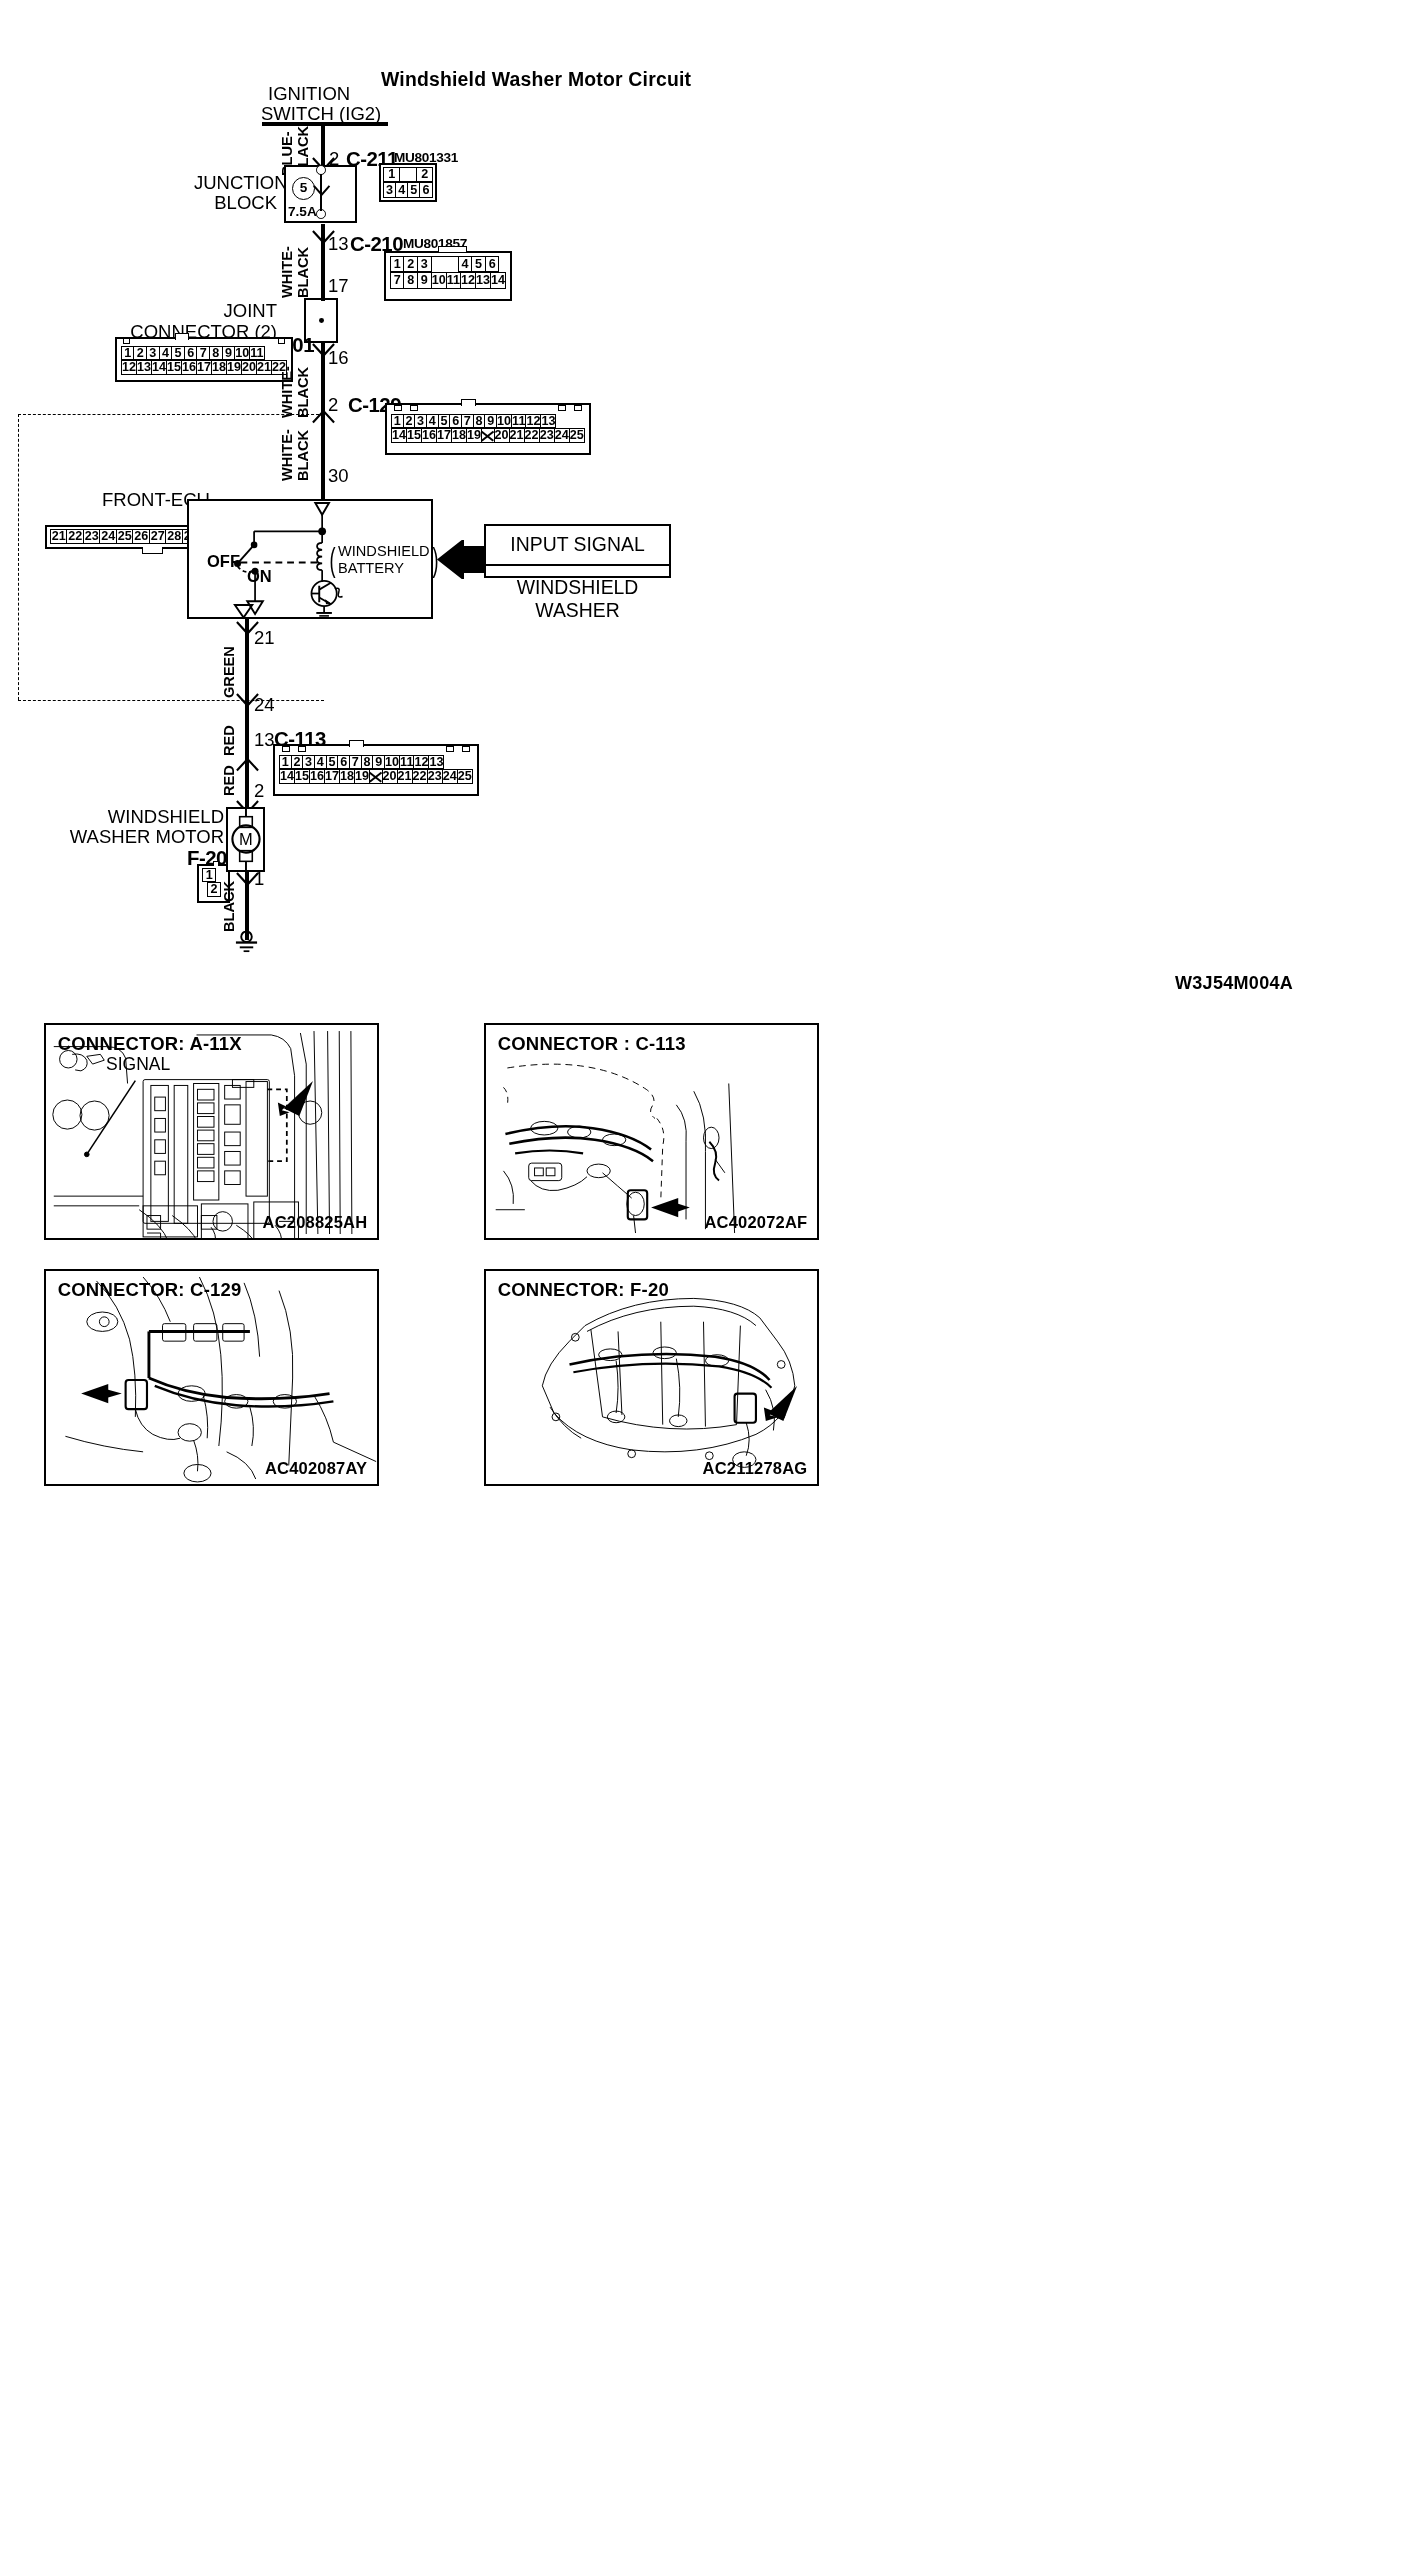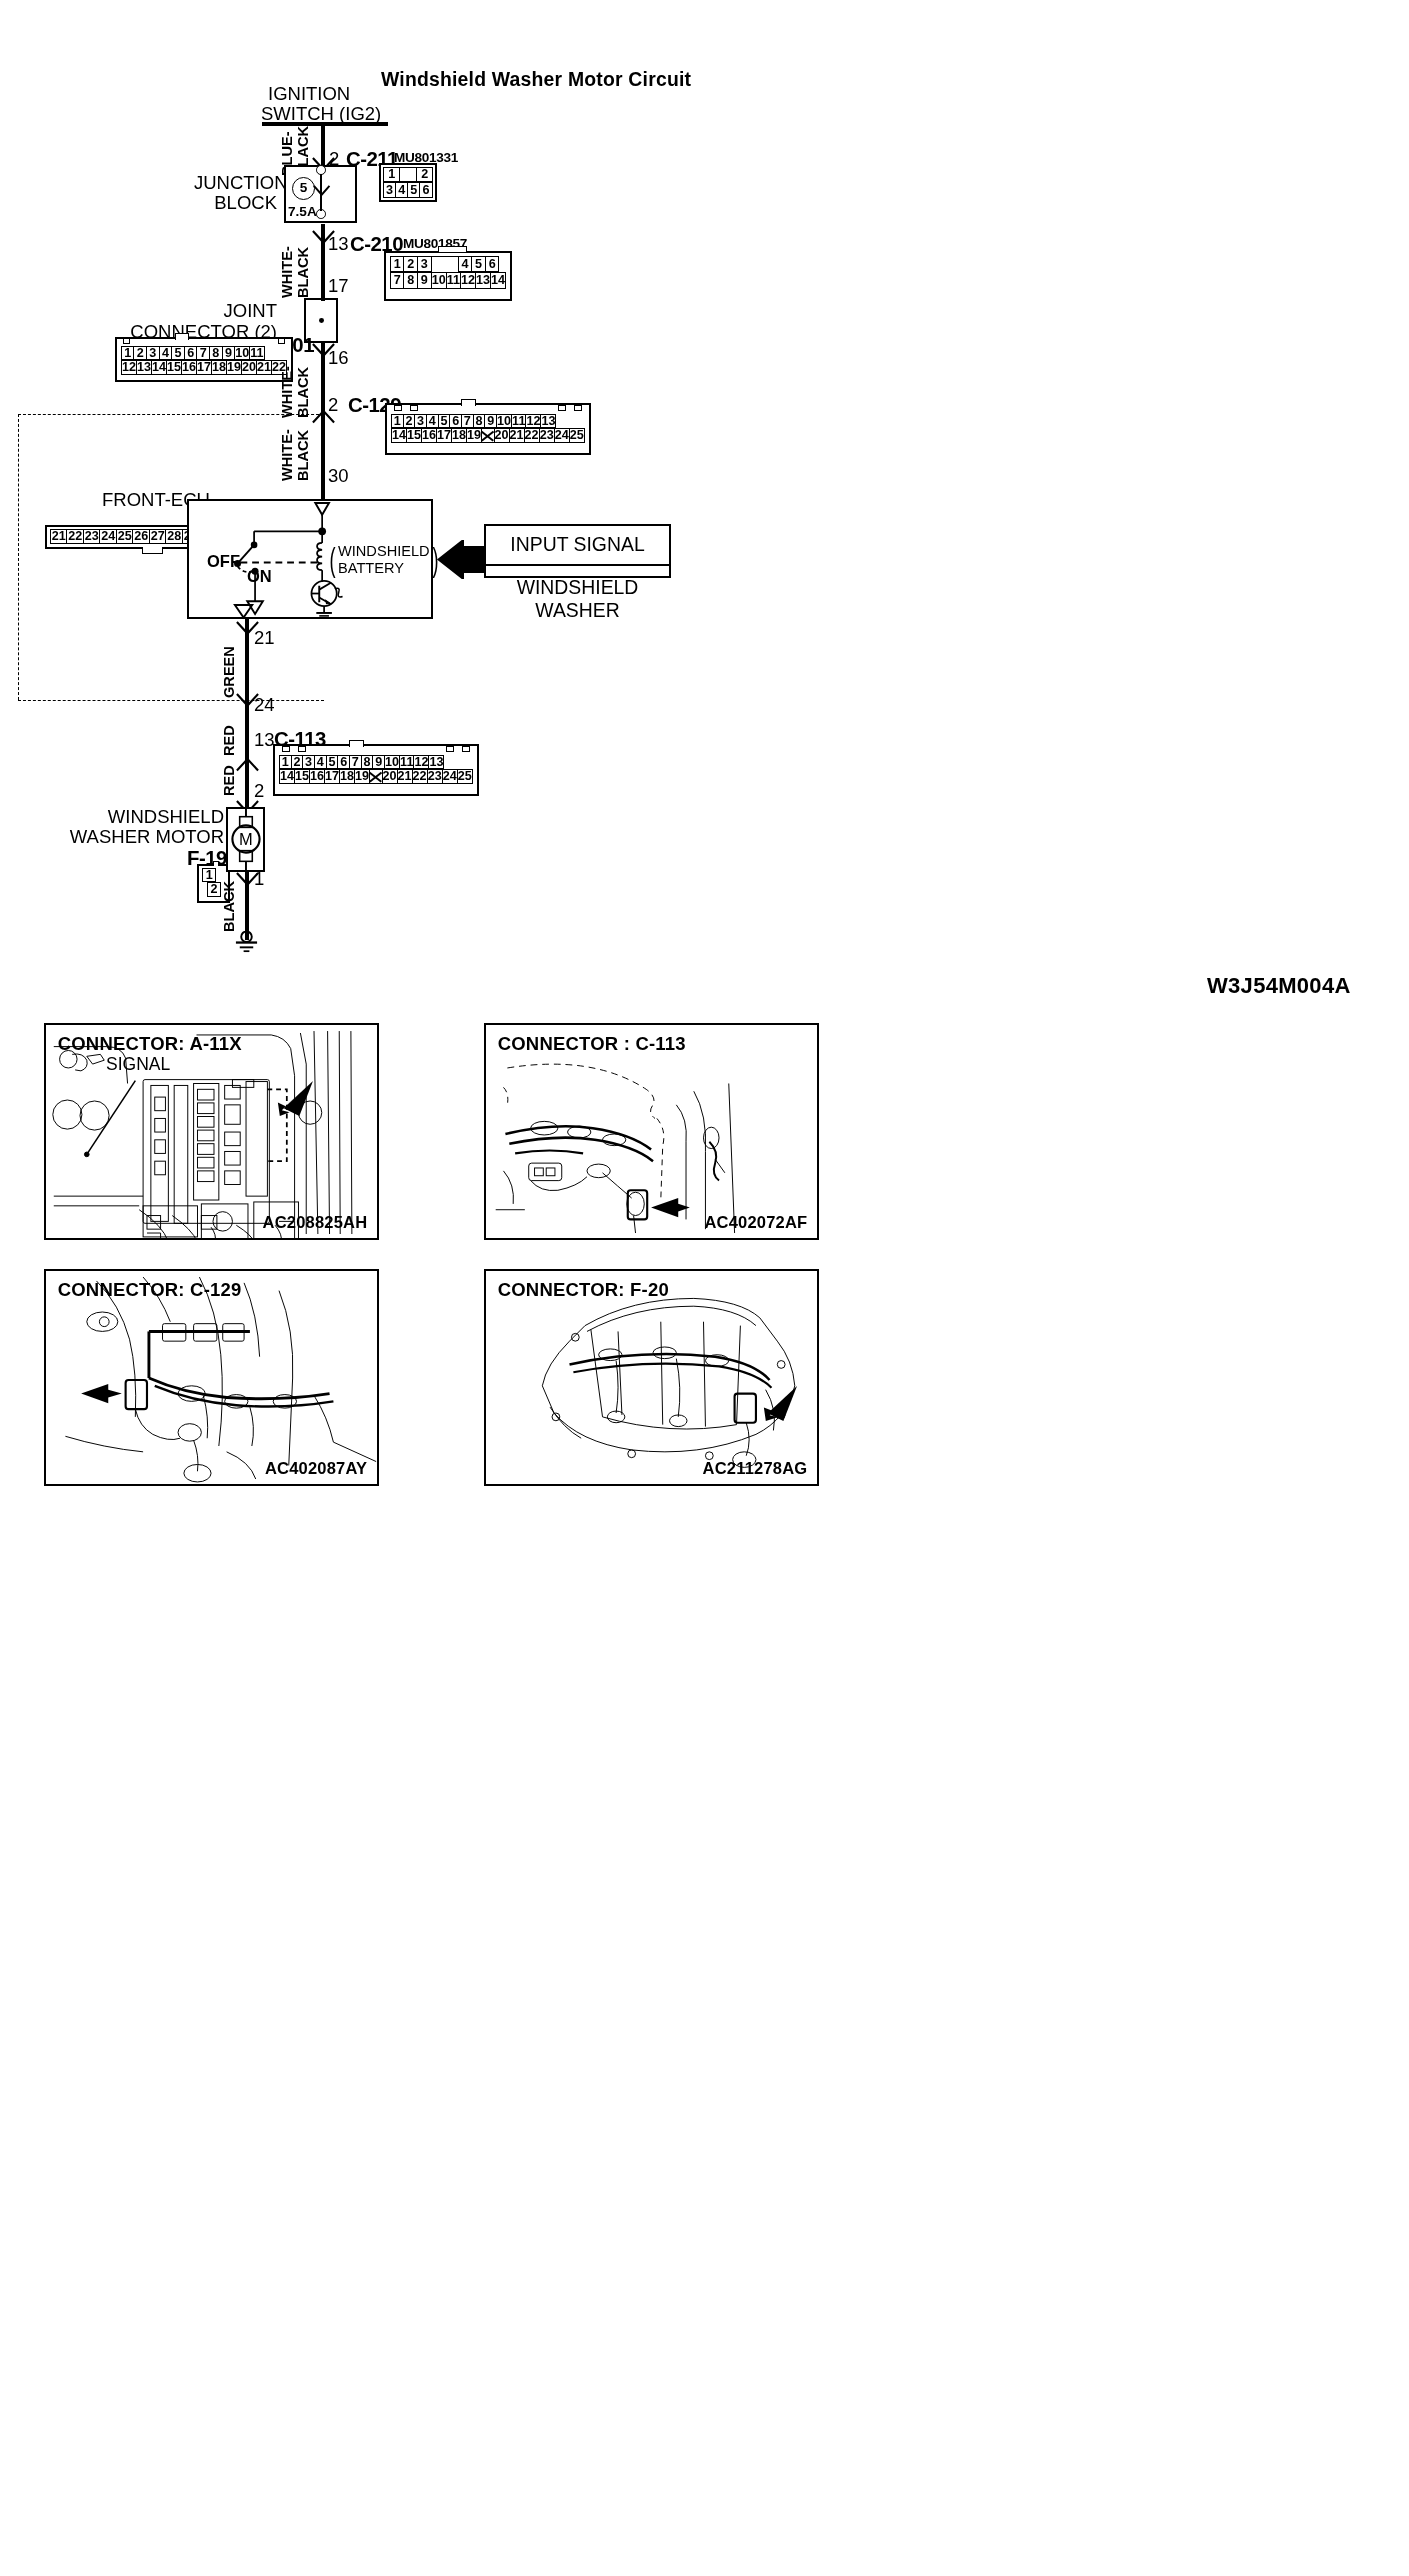--- a/index.html
+++ b/index.html
@@ -91,21 +91,21 @@
   .photo .cap {
     position:absolute; left:11.7px; top:7.8px;
     font-size:18.5px; font-weight:bold; letter-spacing:0.2px;
   }
   .photo .idcode {
     position:absolute; right:9.7px; bottom:5.8px;
     font-size:16.5px; font-weight:bold; letter-spacing:0.2px;
   }
   .photo svg { position:absolute; left:0; top:0; }
 
-  .diagid { font-size:22px; font-weight:bold; letter-spacing:0.3px;margin-left:32px; }
+  .diagid { font-size:18px; font-weight:bold; letter-spacing:0.3px; }
 </style>
 </head>
 <body>
 
 <div class="abs ttl" style="left:381px; top:68px;">Windshield Washer Motor Circuit</div>
 
 <div class="abs lbl" style="left:268px; top:83px;">IGNITION</div>
 <div class="abs lbl" style="left:261px; top:103px;">SWITCH (IG2)</div>
 
 <div class="abs" style="left:262px; top:122px; width:126px; height:3.9px; background:#000;"></div>
@@ -512,21 +512,21 @@
 
 <div class="abs wire-v" style="left:245px; top:765px; height:43px;"></div>
 <div class="abs vwire" style="left:222px; top:764px; height:33px;">RED</div>
 <div class="abs lbl" style="left:254px; top:780px;">2</div>
 <svg class="abs" style="left:235px; top:799px;" width="25" height="15.6" viewBox="0 0 26 16">
   <polyline points="2,2 13,14 24,2" stroke="#000" stroke-width="2.2" fill="none"></polyline>
 </svg>
 
 <div class="abs lbl lbl-r" style="left:68px; top:806px; width:156px;">WINDSHIELD</div>
 <div class="abs lbl lbl-r" style="left:49px; top:826px; width:175px;">WASHER MOTOR</div>
-<div class="abs conn-name" style="left:187px; top:847px;">F-19</div>
+<div class="abs conn-name" style="left:187px; top:847px;">F-20</div>
 
 <div class="conn" style="left:197px; top:864px;">
   <div class="shell" style="padding:1.9px 2.9px 3.9px; position:relative; width:33px;">
     <div style="position:absolute; left:13.6px; top:-4.9px; width:6.8px; height:4.9px; border:1.9px solid #000; border-bottom:none; background:#fff;"></div>
     <table>
         <tbody>
           <tr>
             <td style="width:13.6px;height:12.6px;">1</td>
           </tr>
         </tbody>

